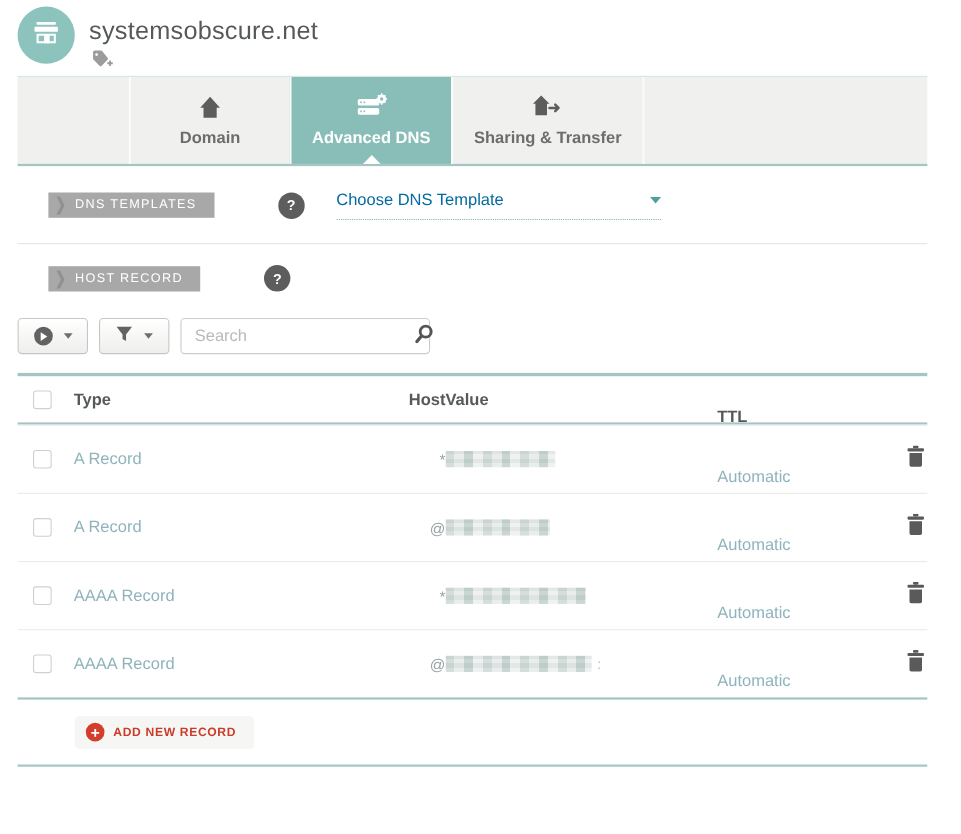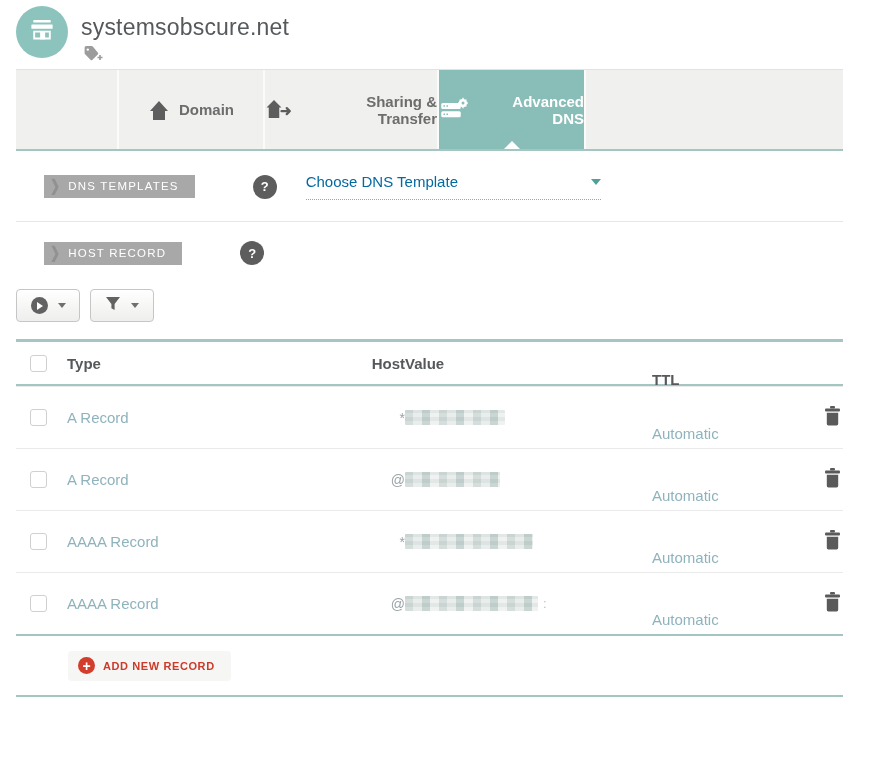--- a/index.html
+++ b/index.html
@@ -9,21 +9,21 @@
 
   
   .hdr { display:flex; align-items:flex-start; padding-top:6px; margin-left:16px; }
   .avatar { width:52px; height:52px; border-radius:50%; background:#8cc4bd; display:flex; align-items:center; justify-content:center; flex:0 0 52px; }
   .hdr-txt { margin-left:13px; padding-top:8px; }
   .domain-title { font-size:23px; font-weight:400; color:#56595b; letter-spacing:.2px; }
   .tagplus { margin-top:4px; margin-left:2px; height:16px; }
 
   
   .tabbar { display:flex; margin-left:16px; width:827px; height:82px; background:#f0f0ee; border-top:1px solid #d8e7e4; border-bottom:2px solid #a3c6c2; margin-top:8px; }
-  .tab { display:flex; flex-direction:row; align-items:center; justify-content:center; gap:9px; border-left:2px solid #fbfbfa; cursor:pointer; position:relative;text-align:right; }
+  .tab { display:flex; flex-direction:column; align-items:center; justify-content:center; gap:9px; border-left:2px solid #fbfbfa; cursor:pointer; position:relative; }
   .tab.filler-l { flex:0 0 101px; border-left:none; }
   .tab.filler-r { flex:1 1 auto; }
   .tab.t-domain { flex:0 0 146px; }
   .tab.t-products { flex:0 0 147px; }
   .tab.t-sharing { flex:0 0 174px; }
   .tab.t-advanced { flex:0 0 147px; }
   .tab-label { font-size:15px; font-weight:700; color:#6d6d6d; }
   .tab-ic { height:22px; display:flex; align-items:flex-end; }
   .tab.active { background:#89beb8; }
   .tab.active .tab-label { color:#fff; }
@@ -118,48 +118,48 @@
     <div class="tab t-domain">
       <span class="tab-ic">
         <svg width="22" height="21" viewBox="0 0 22 21" fill="#5d5d5d">
           <path d="M11 1 L20 11 H17 V20 H5 V11 H2 Z"></path>
         </svg>
       </span>
       <span class="tab-label">Domain</span>
     </div>
 
 
-    <div class="tab t-sharing">
-      <span class="tab-ic">
-        <svg width="30" height="22" viewBox="0 0 40 29" fill="#5d5d5d">
-          <path d="M12 1 L22 11 H19 V25 H5 V11 H2 Z"></path>
-          <path d="M22 16 h11 M33 16 l-4 -4 M33 16 l-4 4" stroke="#5d5d5d" stroke-width="3" fill="none" stroke-linecap="round"></path>
-        </svg>
-      </span>
-      <span class="tab-label">Sharing &amp; Transfer</span>
-    </div>
-
     <div class="tab t-advanced active">
       <span class="tab-ic">
         <svg width="30" height="24" viewBox="0 0 40 32">
           <rect x="3" y="8" width="26" height="8" rx="2" fill="#fff"></rect>
           <rect x="3" y="19" width="26" height="8" rx="2" fill="#fff"></rect>
           <rect x="6" y="11" width="2" height="2" fill="#89beb8"></rect>
             <rect x="10" y="11" width="2" height="2" fill="#89beb8"></rect>
           <rect x="6" y="22" width="2" height="2" fill="#89beb8"></rect>
             <rect x="10" y="22" width="2" height="2" fill="#89beb8"></rect>
           <circle cx="32" cy="8" r="5.5" fill="#fff"></circle>
           <circle cx="32" cy="8" r="2" fill="#89beb8"></circle>
           <path d="M32 1 v3 M32 12 v3 M25.5 8 h3 M35.5 8 h3 M27.5 3.5 l2 2 M34.5 10.5 l2 2 M36.5 3.5 l-2 2 M29.5 10.5 l-2 2" stroke="#fff" stroke-width="1.8"></path>
         </svg>
       </span>
       <span class="tab-label">Advanced DNS</span>
       <span class="notch"></span>
     </div>
 
+    <div class="tab t-sharing">
+      <span class="tab-ic">
+        <svg width="30" height="22" viewBox="0 0 40 29" fill="#5d5d5d">
+          <path d="M12 1 L22 11 H19 V25 H5 V11 H2 Z"></path>
+          <path d="M22 16 h11 M33 16 l-4 -4 M33 16 l-4 4" stroke="#5d5d5d" stroke-width="3" fill="none" stroke-linecap="round"></path>
+        </svg>
+      </span>
+      <span class="tab-label">Sharing &amp; Transfer</span>
+    </div>
+
     <div class="tab filler-r"></div>
   </div>
 
   <div class="secrow dns">
     <div class="ribbon">
       <span class="chev">❯</span>
       <span>DNS TEMPLATES</span>
     </div>
     <div class="qmark">?</div>
     <div class="ddl">
@@ -185,20 +185,29 @@
         </span>
       <span class="caret-sm"></span>
     </div>
     <div class="tbtn">
       <span>
         <svg width="16" height="15" viewBox="0 0 16 15" fill="#626262">
           <polygon points="1,1 15,1 9.6,8 9.6,14 6.4,12.2 6.4,8"></polygon>
         </svg>
       </span>
       <span class="caret-sm"></span>
+    </div>
+    <div class="searchbox">
+      <input type="text" placeholder="Search" style="">
+      <span>
+        <svg width="19" height="19" viewBox="0 0 19 19" fill="none">
+          <circle cx="11" cy="7.5" r="5" stroke="#555" stroke-width="2.6"></circle>
+          <path d="M7.2 11.5 L3 16.5" stroke="#555" stroke-width="3" stroke-linecap="round"></path>
+        </svg>
+      </span>
     </div>
   </div>
 
   <hr class="tline">
 
   <div class="trow head">
     <div class="col-check">
         <span class="cb"></span>
       </div>
     <div class="col-type hcell">Type</div>

